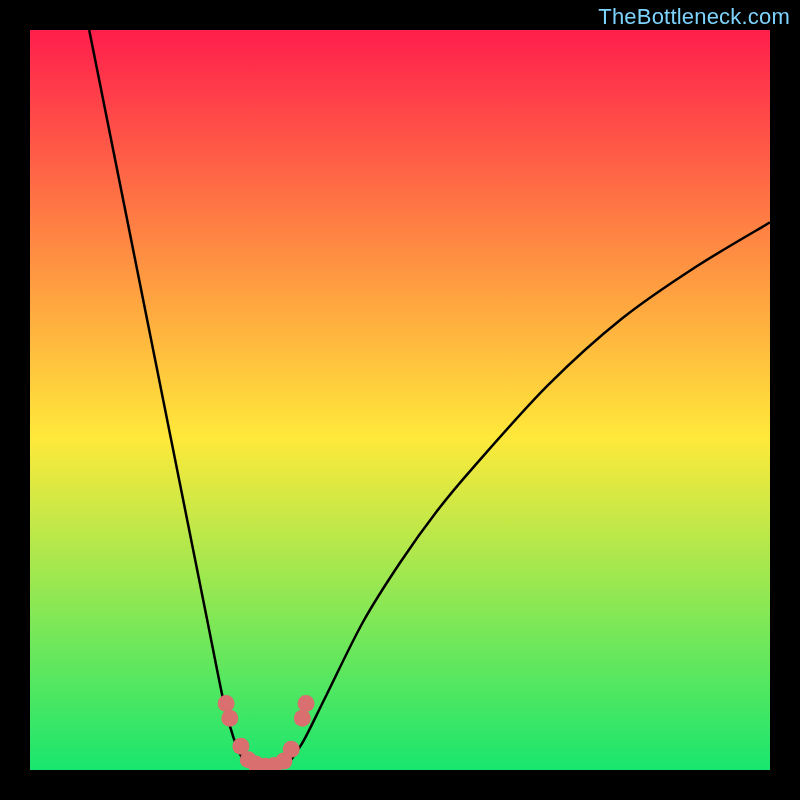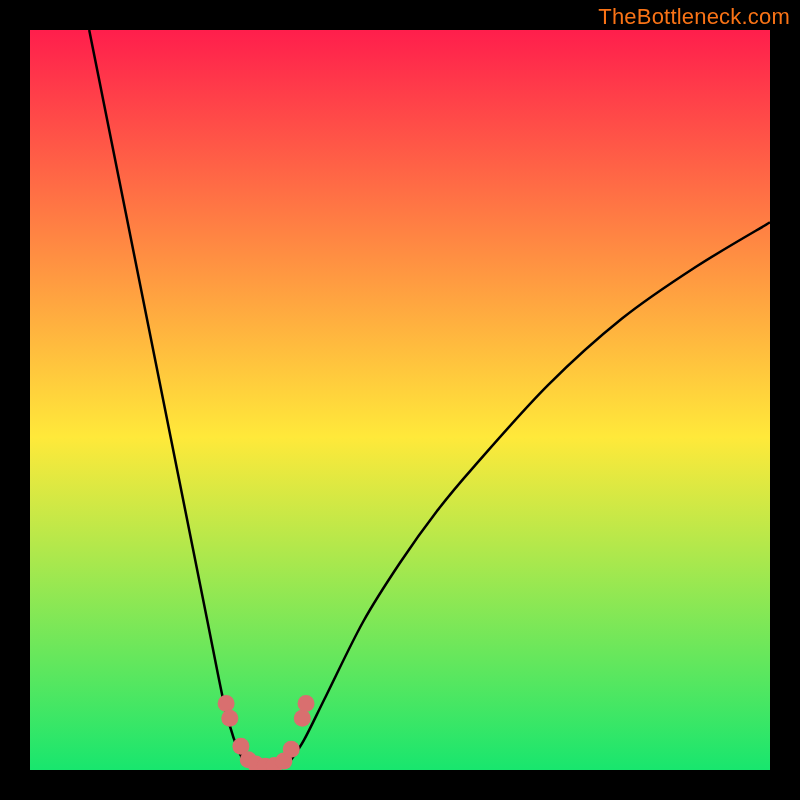--- a/index.html
+++ b/index.html
@@ -14,21 +14,21 @@
   .frame {
     position: relative;
     width: 800px;
     height: 800px;
     background: #000;
   }
   .watermark {
     position: absolute;
     top: 4px;
     right: 10px;
-    color: #f97316;
+    color: #7dd3fc;
     font-size: 22px;
     font-weight: 500;
     letter-spacing: 0.2px;
     user-select: none;
   }
   .plot-wrap {
     position: absolute;
     left: 30px;
     top: 30px;
     width: 740px;

